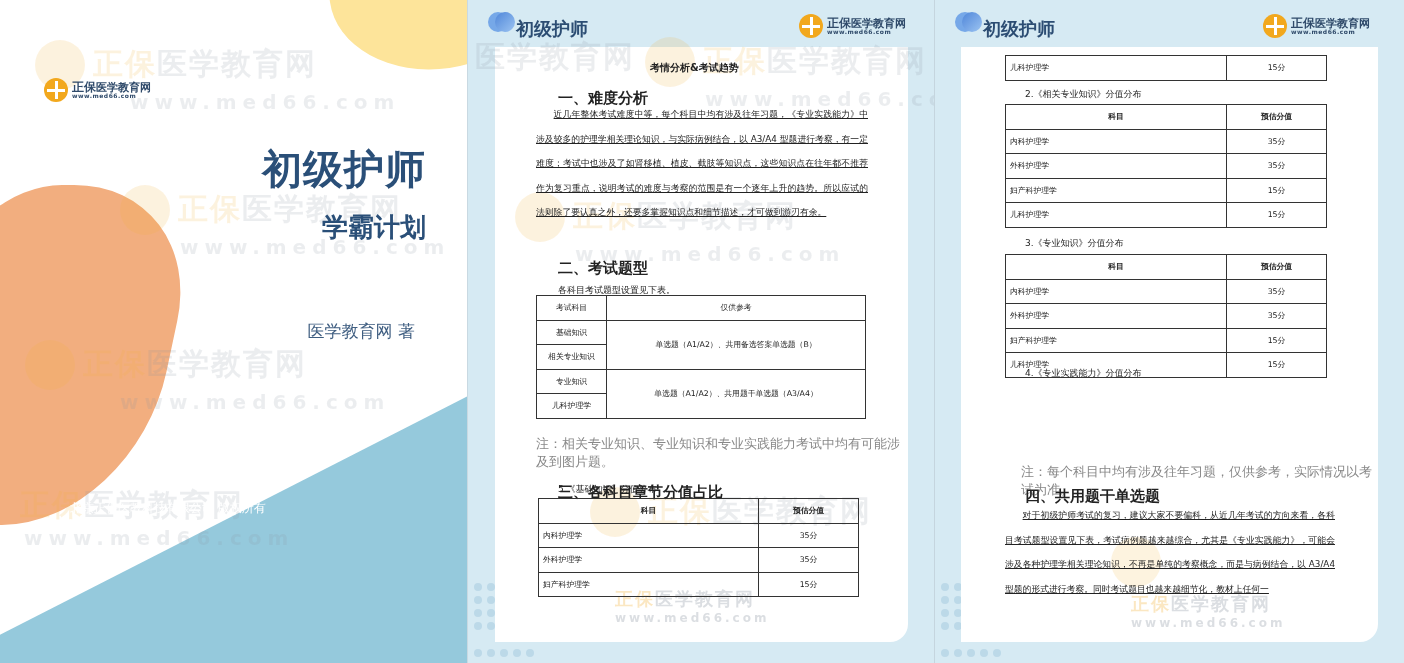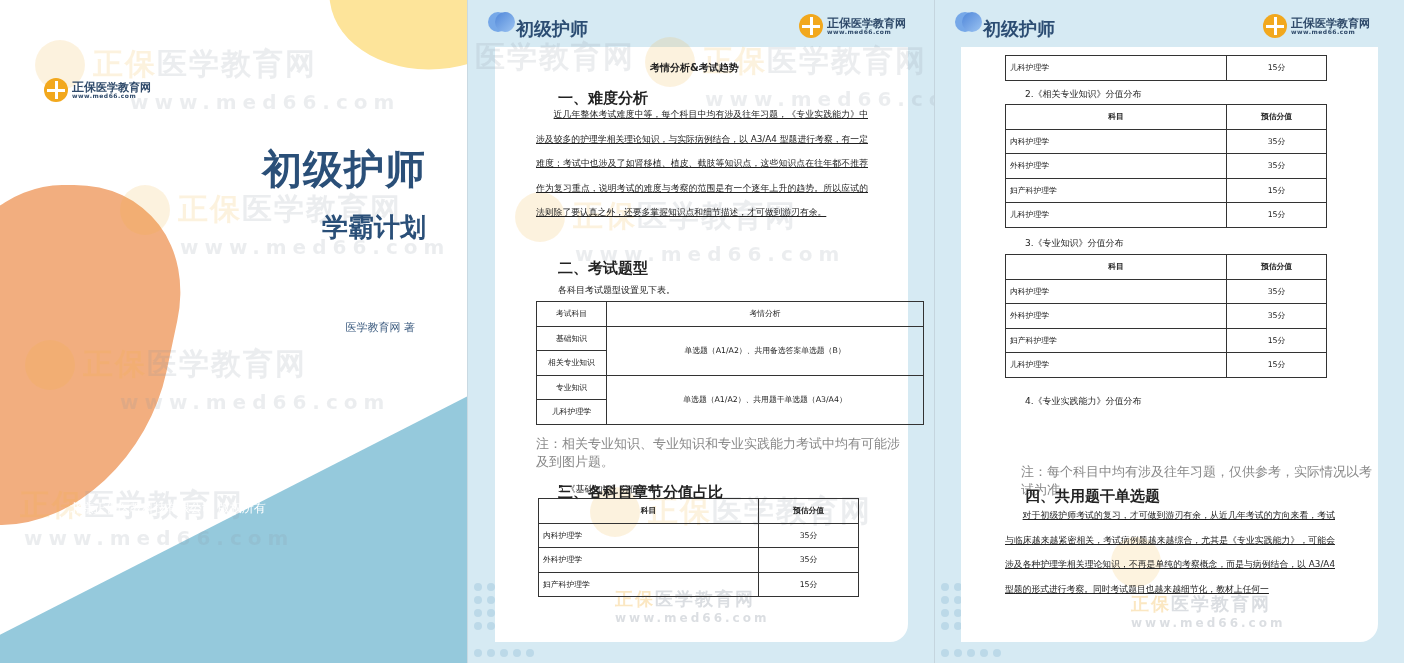--- a/index.html
+++ b/index.html
@@ -27,21 +27,21 @@
   .logo-circle { width: 24px; height: 24px; border-radius: 50%; background: #f2a81d; position: relative; }
   .logo-circle::before { content: ""; position: absolute; left: 11px; top: 3px; width: 3px; height: 18px; background: #fff; }
   .logo-circle::after { content: ""; position: absolute; left: 3px; top: 11px; width: 18px; height: 3px; background: #fff; }
   .logo-text { margin-left: 4px; line-height: 1; }
   .logo-text .brand { font-size: 11px; font-weight: bold; color: #2f4a6a; }
   .logo-text .brand .big { font-size: 12px; }
   .logo-text .url { font-size: 6px; color: #2f4a6a; letter-spacing: 0.5px; font-weight: bold; }
 
   .cover-title { position: absolute; right: 41px; top: 142px; font-size: 40px; font-weight: bold; color: #2a4f78; letter-spacing: 1px; }
   .cover-subtitle { position: absolute; right: 41px; top: 210px; font-size: 26px; font-weight: bold; color: #2a4f78; }
-  .cover-author { position: absolute; right: 52px; top: 320px; font-size: 11px; color: #3e5d80; }
+  .cover-author { position: absolute; right: 52px; top: 320px; font-size: 17px; color: #3e5d80; }
   .cover-copyright { position: absolute; left: 70px; top: 500px; font-size: 12px; color: #ffffff; }
 
   
   .hdr-mark { position: absolute; left: 20px; top: 12px; width: 26px; height: 26px; }
   .hdr-mark .c1 { position: absolute; left: 0; top: 0; width: 20px; height: 20px; border-radius: 50%; background: #76a8e8; }
   .hdr-mark .c2 { position: absolute; left: 7px; top: 0; width: 20px; height: 20px; border-radius: 50%; background: linear-gradient(135deg, #4f86d9, #9cc4f2); }
   .hdr-title { position: absolute; left: 48px; top: 17px; font-size: 18px; font-weight: bold; color: #2c4d73; }
   .hdr-logo { position: absolute; right: 28px; top: 14px; display: flex; align-items: center; }
   .hdr-logo .logo-circle { width: 24px; height: 24px; }
 
@@ -155,25 +155,25 @@
       <div class="en" style="font-size:12px;letter-spacing:3px;margin-left:0">www.med66.com</div>
     </div>
 
     <div class="doc-title" style="left:155px;top:14px;">考情分析&amp;考试趋势</div>
     <div class="h2" style="left:63px;top:42px;">一、难度分析</div>
     <div class="para" style="left:41px;top:55px;width:332px;">近几年整体考试难度中等，每个科目中均有涉及往年习题，《专业实践能力》中涉及较多的护理学相关理论知识，与实际病例结合，以 A3/A4 型题进行考察，有一定难度；考试中也涉及了如肾移植、植皮、截肢等知识点，这些知识点在往年都不推荐作为复习重点，说明考试的难度与考察的范围是有一个逐年上升的趋势。所以应试的法则除了要认真之外，还要多掌握知识点和细节描述，才可做到游刃有余。</div>
 
     <div class="h2" style="left:63px;top:212px;">二、考试题型</div>
     <div class="sub" style="left:63px;top:237px;">各科目考试题型设置见下表。</div>
 
-    <table class="t" style="left:41px;top:254px;width:388px;">
+    <table class="t" style="left:41px;top:248px;width:330px;">
       <tbody>
           <tr>
         <th style="width:70px;font-weight:normal">考试科目</th>
-        <th style="font-weight:normal">考情分析</th>
+        <th style="font-weight:normal">仅供参考</th>
       </tr>
       <tr>
         <td class="c">基础知识</td>
         <td class="c" rowspan="2">单选题（A1/A2）、共用备选答案单选题（B）</td>
       </tr>
       <tr>
         <td class="c">相关专业知识</td>
       </tr>
       <tr>
         <td class="c">专业知识</td>
@@ -307,19 +307,19 @@
             <td class="l">妇产科护理学</td>
             <td class="c">15分</td>
           </tr>
       <tr>
             <td class="l">儿科护理学</td>
             <td class="c">15分</td>
           </tr>
     </tbody>
       </table>
 
-    <div class="sub" style="left:64px;top:348px;">4.《专业实践能力》分值分布</div>
+    <div class="sub" style="left:64px;top:320px;">4.《专业实践能力》分值分布</div>
     <div class="note" style="left:60px;top:416px;">注：每个科目中均有涉及往年习题，仅供参考，实际情况以考试为准。</div>
 
     <div class="h2" style="left:64px;top:440px;">四、共用题干单选题</div>
-    <div class="para" style="left:44px;top:456px;width:330px;">对于初级护师考试的复习，才可做到游刃有余，从近几年考试的方向来看，考试与临床越来越紧密相关，考试病例题越来越综合，尤其是《专业实践能力》，可能会涉及各种护理学相关理论知识，不再是单纯的考察概念，而是与病例结合，以 A3/A4 型题的形式进行考察。同时考试题目也越来越细节化，教材上任何一</div>
+    <div class="para" style="left:44px;top:456px;width:330px;">对于初级护师考试的复习，建议大家不要偏科，从近几年考试的方向来看，各科目考试题型设置见下表，考试病例题越来越综合，尤其是《专业实践能力》，可能会涉及各种护理学相关理论知识，不再是单纯的考察概念，而是与病例结合，以 A3/A4 型题的形式进行考察。同时考试题目也越来越细节化，教材上任何一</div>
   </div>
 </div>
 
 </body></html>

